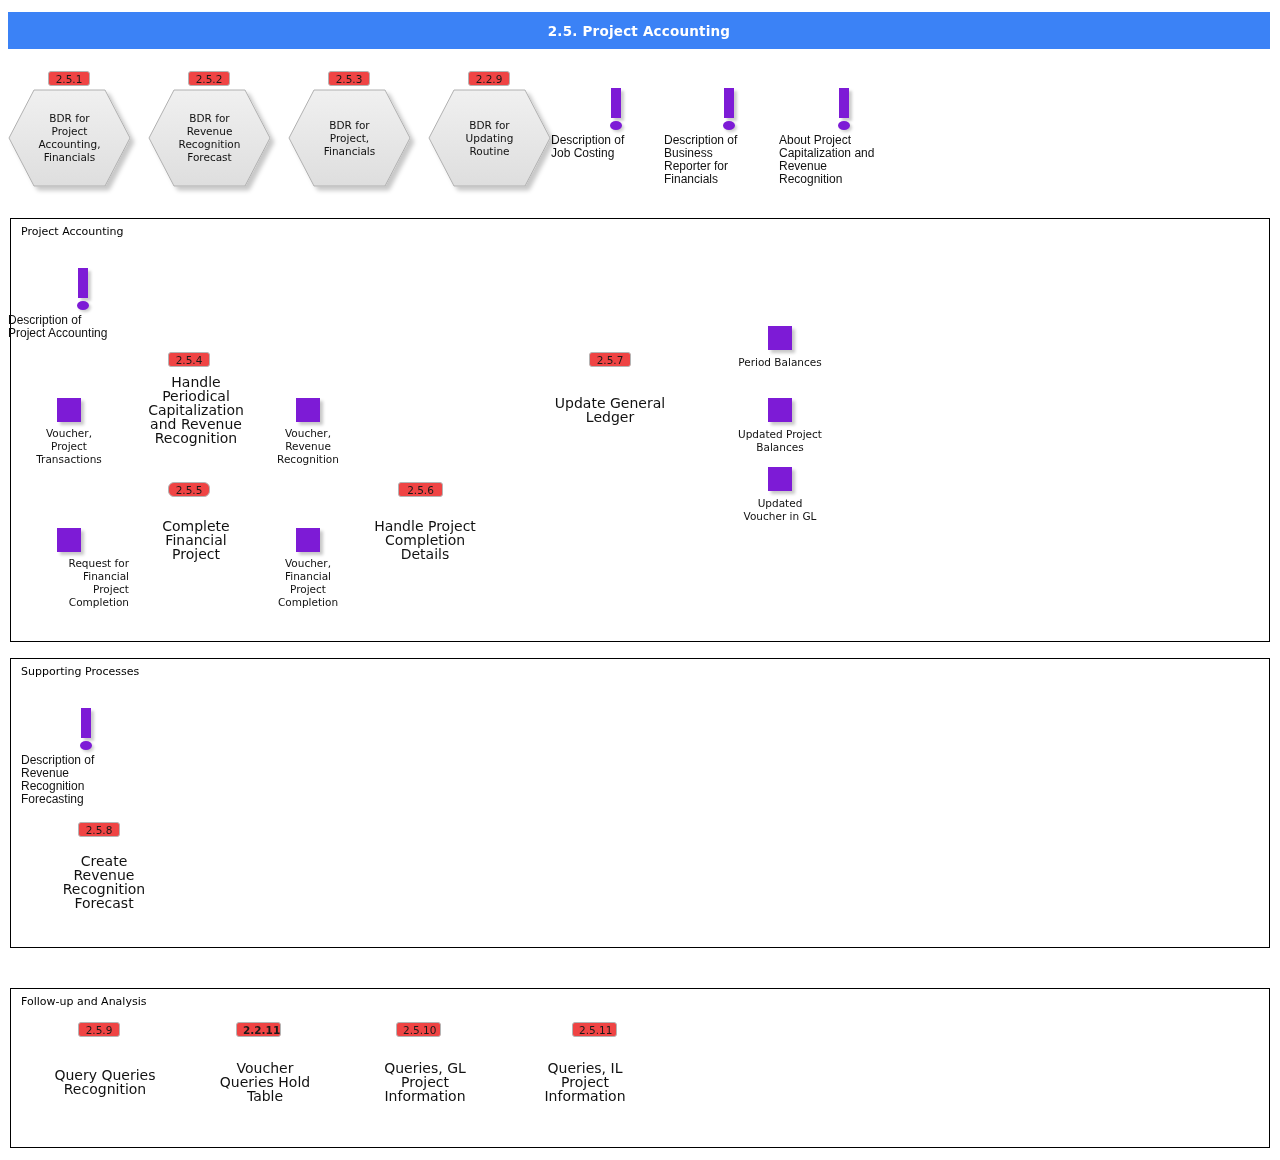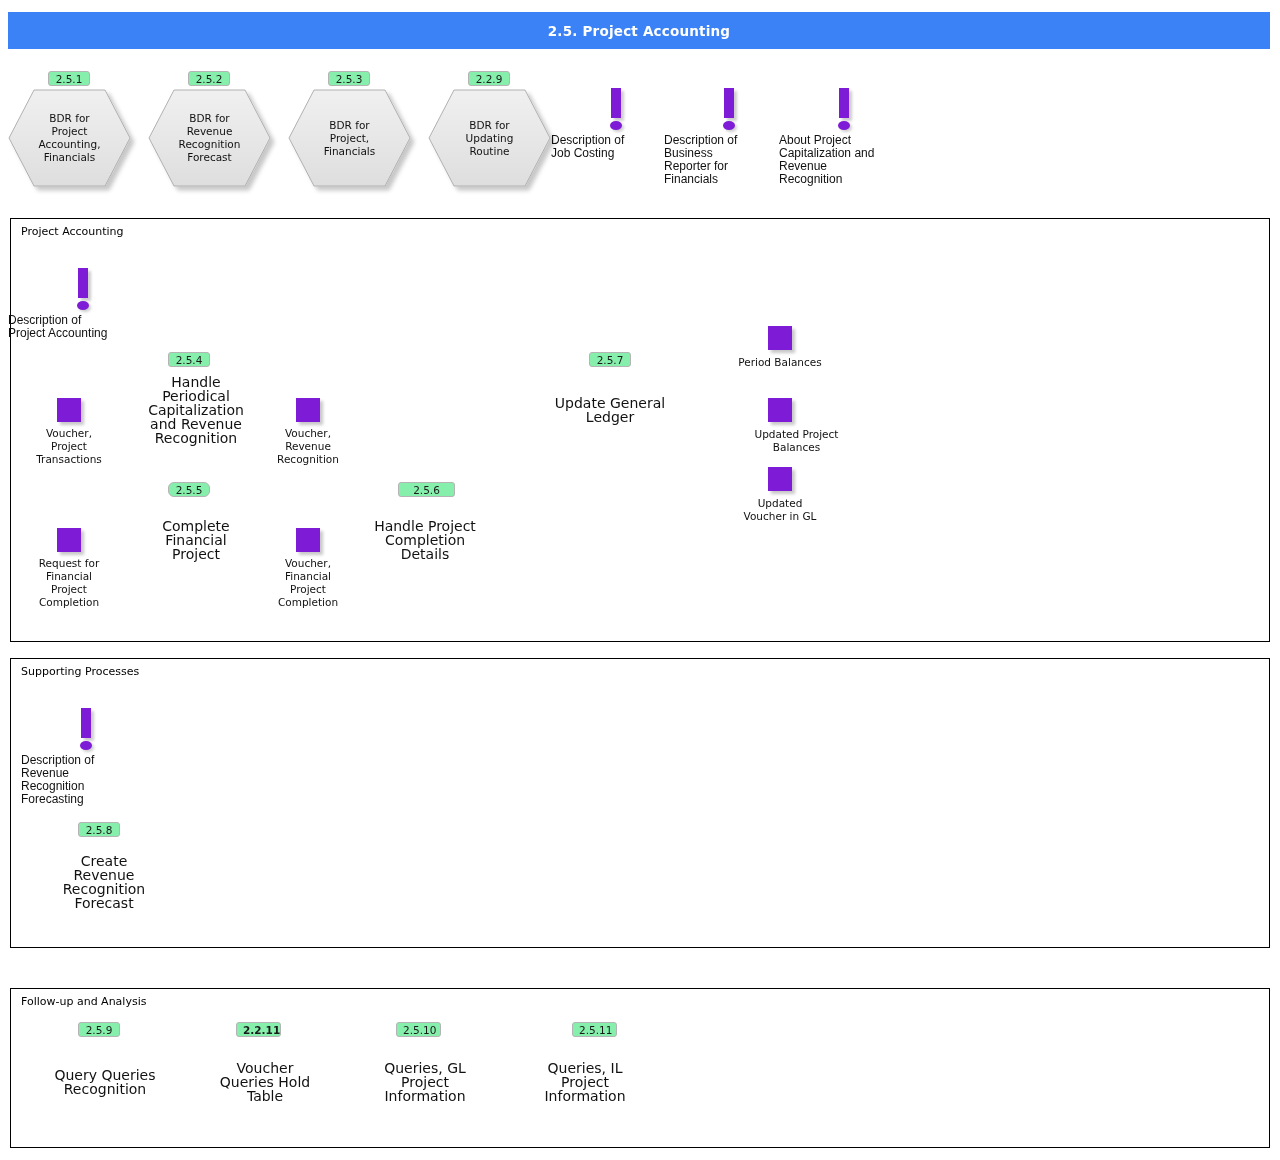--- a/index.html
+++ b/index.html
@@ -57,21 +57,21 @@
     color: #000000;
     white-space: nowrap;
   }
 
   
   .idbadge {
     position: absolute;
     height: 15px;
     line-height: 14px;
     padding: 0 6px;
-    background: #86efac;
+    background: #ef4444;
     border: 1px solid #b4b4b4;
     border-radius: 3px;
     font-family: "DejaVu Sans", sans-serif;
     font-size: 10.5px;
     color: #1a1a1a;
     white-space: nowrap;
     box-sizing: border-box;
     text-align: center;
   }
   .hexlabel {
@@ -325,21 +325,21 @@
 
   <div class="sqwrap" style="left:57px; top:398px; width:24px; height:24px;">
     <div class="square"></div>
     <div class="sqlabel" style="width:120px;">Voucher,
 Project
 Transactions</div>
   </div>
 
   <div class="sqwrap" style="left:57px; top:528px; width:24px; height:24px;">
     <div class="square"></div>
-    <div class="sqlabel" style="width:120px;">Request for
+    <div class="sqlabel" style="width:120px;text-align:right;">Request for
 Financial
 Project
 Completion</div>
   </div>
 
   <div class="sqwrap" style="left:296px; top:398px; width:24px; height:24px;">
     <div class="square"></div>
     <div class="sqlabel" style="width:120px;">Voucher,
 Revenue
 Recognition</div>
@@ -351,21 +351,21 @@
 Financial
 Project
 Completion</div>
   </div>
 
   <div class="sqwrap" style="left:768px; top:326px; width:24px; height:24px;">
     <div class="square"></div>
     <div class="sqlabel" style="width:140px; top:30px;">Period Balances</div>
   </div>
 
-  <div class="sqwrap" style="left:768px; top:398px; width:24px; height:24px;padding-left:33px;">
+  <div class="sqwrap" style="left:768px; top:398px; width:24px; height:24px;">
     <div class="square"></div>
     <div class="sqlabel" style="width:140px; top:30px;">Updated Project
 Balances</div>
   </div>
 
   <div class="sqwrap" style="left:768px; top:467px; width:24px; height:24px;">
     <div class="square"></div>
     <div class="sqlabel" style="width:140px; top:30px;">Updated
 Voucher in GL</div>
   </div>
@@ -384,21 +384,21 @@
       <span style="white-space:pre-line">Update General
 Ledger</span>
     </div>
 
   <div class="idbadge" style="left:168px; top:482px; width:42px;border-radius:6px;">2.5.5</div>
   <div class="chevlabel" style="left:140px; top:508px; width:112px; height:64px; right:auto;">
       <span style="white-space:pre-line">Complete Financial
 Project</span>
     </div>
 
-  <div class="idbadge" style="left:398px; top:482px; width:57px;">2.5.6</div>
+  <div class="idbadge" style="left:398px; top:482px; width:45px;">2.5.6</div>
   <div class="chevlabel" style="left:370px; top:498px; width:110px; height:84px; right:auto;">
       <span style="white-space:pre-line">Handle Project
 Completion
 Details</span>
     </div>
 
   <div class="panel" style="left:10px; top:658px; width:1260px; height:290px;">
     <div class="panel-label">Supporting Processes</div>
   </div>
 

